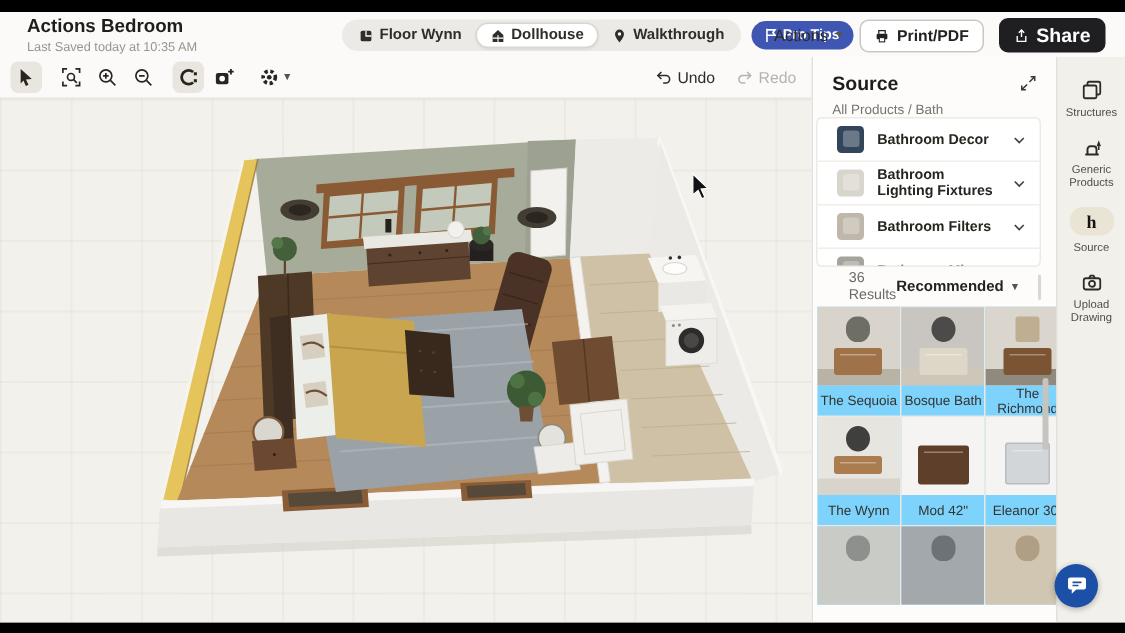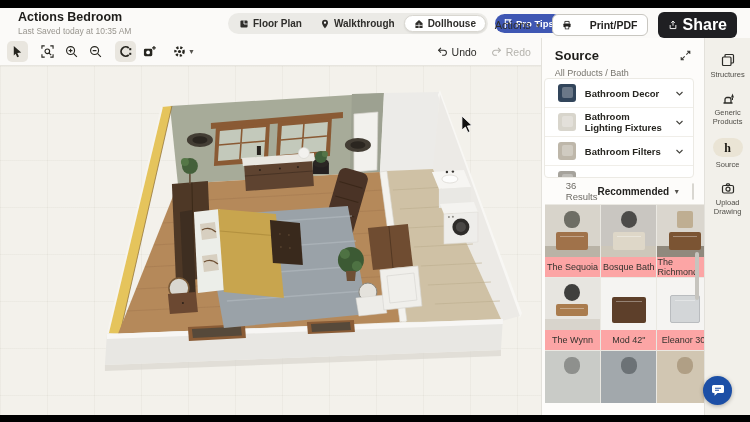--- a/index.html
+++ b/index.html
@@ -22,22 +22,22 @@
   .seg { display:flex; align-items:center; background:#ebeae6; border-radius:13px; padding:2px; }
   .seg-item { display:flex; align-items:center; gap:4px; font-size:10px; font-weight:600; color:#2f2e2b; padding:3px 9px; border-radius:11px; cursor:pointer; white-space:nowrap; }
   .seg-item.active { background:#fff; border:1px solid #d9d7d1; padding:2px 9px; box-shadow:0 1px 2px rgba(0,0,0,.08); }
   .seg-item svg { width:10px; height:10px; }
   .pro-tips { display:flex; align-items:center; gap:4px; background:var(--pro_tips,#3f57b3); color:#fff; font-size:9.5px; font-weight:bold; padding:4px 9px; border-radius:12px; cursor:pointer; }
   .pro-tips svg { width:8px; height:9px; }
 
   .header-right { position:absolute; right:13px; top:4px; display:flex; align-items:center; gap:10px; }
   .actions-btn { display:flex; align-items:center; gap:4px; font-size:11px; color:#2c2b28; cursor:pointer; }
   .caret { font-size:7px; color:#55534e; }
-  .print-btn { display:flex; align-items:center; gap:18px; font-size:10.5px; font-weight:600; color:#232220; border:1px solid #c9c7c1; background:#fff; border-radius:6px; padding:4px 9px; cursor:pointer; }
-  .share-btn { display:flex; align-items:center; gap:5px; font-size:16px; font-weight:600; color:#fff; background:var(--share_btn,#1f1f22); border:none; border-radius:6px; padding:4px 10px; cursor:pointer; }
+  .print-btn { display:flex; align-items:center; gap:5px; font-size:10.5px; font-weight:600; color:#232220; border:1px solid #c9c7c1; background:#fff; border-radius:6px; padding:4px 9px; cursor:pointer; }
+  .share-btn { display:flex; align-items:center; gap:5px; font-size:13px; font-weight:600; color:#fff; background:var(--share_btn,#1f1f22); border:none; border-radius:6px; padding:4px 10px; cursor:pointer; }
   .print-btn svg, .share-btn svg { width:10px; height:10px; }
 
   
   .workspace { position:absolute; top:30px; bottom:0; left:0; right:0; display:flex; }
   .canvas-col { width:616px; display:flex; flex-direction:column; }
 
   .toolbar { height:28px; display:flex; align-items:center; padding:0 10px 0 7px; border-bottom:1px solid #e7e5df; background:var(--app_bg,#fbfaf8); }
   .tool { width:21px; height:21px; display:flex; align-items:center; justify-content:center; border-radius:5px; cursor:pointer; color:#26251f; }
   .tool svg { width:13px; height:13px; }
   .tool.active { background:var(--active_tool,#e9e6df); }
@@ -79,21 +79,21 @@
   .results-bar { display:flex; align-items:center; height:26px; padding:0 12px 0 14px; }
   .results-count { font-size:9.5px; color:#6d6a64;margin-left:10px; }
   .sort-btn { display:flex; align-items:center; gap:4px; margin-left:auto; margin-right:12px; font-size:10px; font-weight:bold; color:#232220; cursor:pointer; }
   .view-toggle { display:flex; border:1px solid #d9d7d1; border-radius:4px; overflow:hidden; }
   .vt-cell { width:17px; height:15px; display:flex; align-items:center; justify-content:center; cursor:pointer; background:#fff; }
   .vt-cell + .vt-cell { border-left:1px solid #d9d7d1; background:#f4f3ef; }
   .vt-cell svg { width:9px; height:9px; }
   .vt-grid { color:#2c2b27; } .vt-list { color:#b2b0aa; }
 
   .product-grid { margin-left:3px; width:168px; display:grid; grid-template-columns:repeat(3,1fr); gap:1px; background:#eae8e2; border-top:1px solid #eae8e2; }
-  .card { background:#fca5a5; cursor:pointer; }
+  .card { background:#7dd3fc; cursor:pointer;text-align:center; }
   .scene { position:relative; height:52px; background:var(--wall,#eee); overflow:hidden; }
   .sc-floor { position:absolute; left:0; right:0; bottom:0; height:11px; background:var(--floor,transparent); }
   .sc-mirror { position:absolute; top:6px; left:50%; transform:translateX(-50%); width:16px; height:17px; border-radius:45%; background:var(--mirror,transparent); }
   .sc-vanity { position:absolute; bottom:7px; left:50%; transform:translateX(-50%); width:32px; height:18px; border-radius:2px; background:var(--vanity,#aaa); }
   .sc-vanity::after { content:""; position:absolute; left:4px; right:4px; top:4px; height:1px; background:rgba(255,255,255,.35); }
   .card-name { height:20px; display:flex; align-items:center; justify-content:center; font-size:9px; color:#34332e; }
   .partial .scene { height:52px; }
 
   .sp-scrollbar { position:absolute; right:5px; top:214px; width:4px; height:48px; border-radius:2px; background:#c6c4be; }
 
@@ -123,35 +123,35 @@
       <div class="app-subtitle">Last Saved today at 10:35 AM</div>
     </div>
 
     <div class="view-switcher">
       <div class="seg">
         <div class="seg-item">
           <svg viewBox="0 0 14 14">
               <rect x="2" y="2" width="10" height="10" rx="1.5" fill="currentColor"></rect>
               <path d="M7 2 V7 H12" stroke="#fff" stroke-width="1.2" fill="none"></path>
             </svg>
-          <span>Floor Plan</span>
+          <span>Floor Wynn</span>
+        </div>
+        <div class="seg-item active">
+          <svg viewBox="0 0 14 14">
+              <path d="M2 6 L7 1.5 L12 6 V12.5 H2 Z" fill="currentColor"></path>
+              <path d="M7 6 V12.5 M2 9 H12" stroke="#fff" stroke-width="1"></path>
+            </svg>
+          <span>Dollhouse</span>
         </div>
         <div class="seg-item">
           <svg viewBox="0 0 14 14">
               <path d="M7 1 a4.2 4.2 0 0 1 4.2 4.2 C11.2 8.4 7 13 7 13 S2.8 8.4 2.8 5.2 A4.2 4.2 0 0 1 7 1 Z" fill="currentColor"></path>
               <circle cx="7" cy="5.2" r="1.6" fill="#fff"></circle>
             </svg>
           <span>Walkthrough</span>
-        </div>
-        <div class="seg-item active">
-          <svg viewBox="0 0 14 14">
-              <path d="M2 6 L7 1.5 L12 6 V12.5 H2 Z" fill="currentColor"></path>
-              <path d="M7 6 V12.5 M2 9 H12" stroke="#fff" stroke-width="1"></path>
-            </svg>
-          <span>Dollhouse</span>
         </div>
       </div>
       <div class="pro-tips">
         <svg viewBox="0 0 8 10">
             <path d="M1 0 V10 M1 1 H7 L5.4 3 L7 5 H1" stroke="#fff" stroke-width="1.2" fill="none"></path>
           </svg>
         <span>Pro Tips</span>
       </div>
     </div>
 

